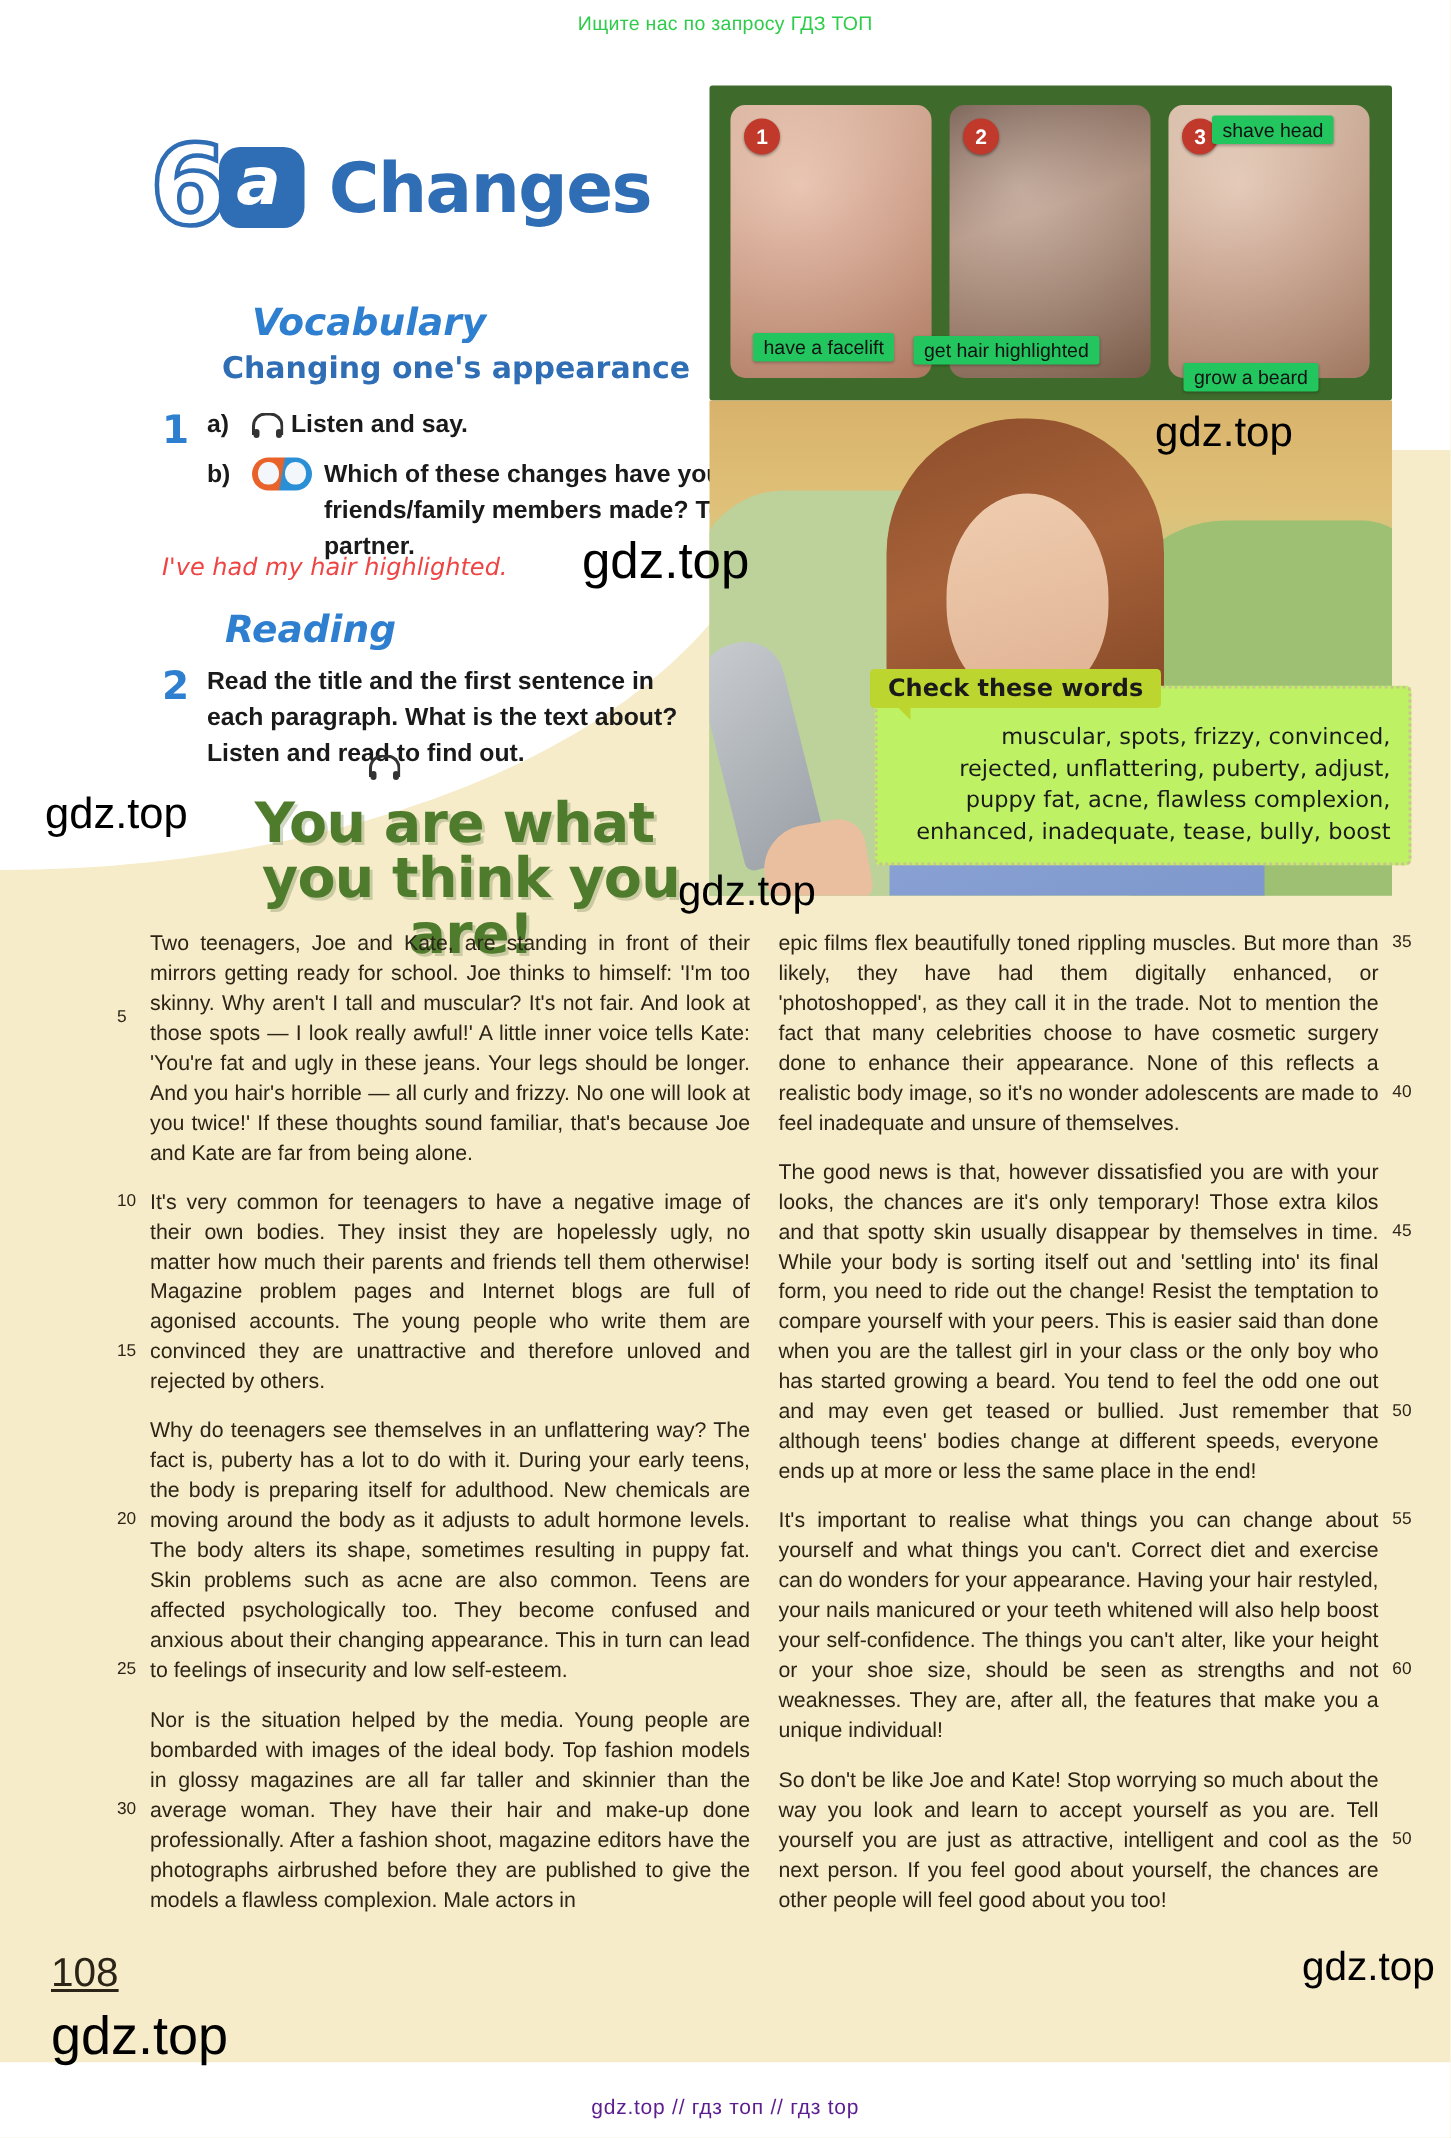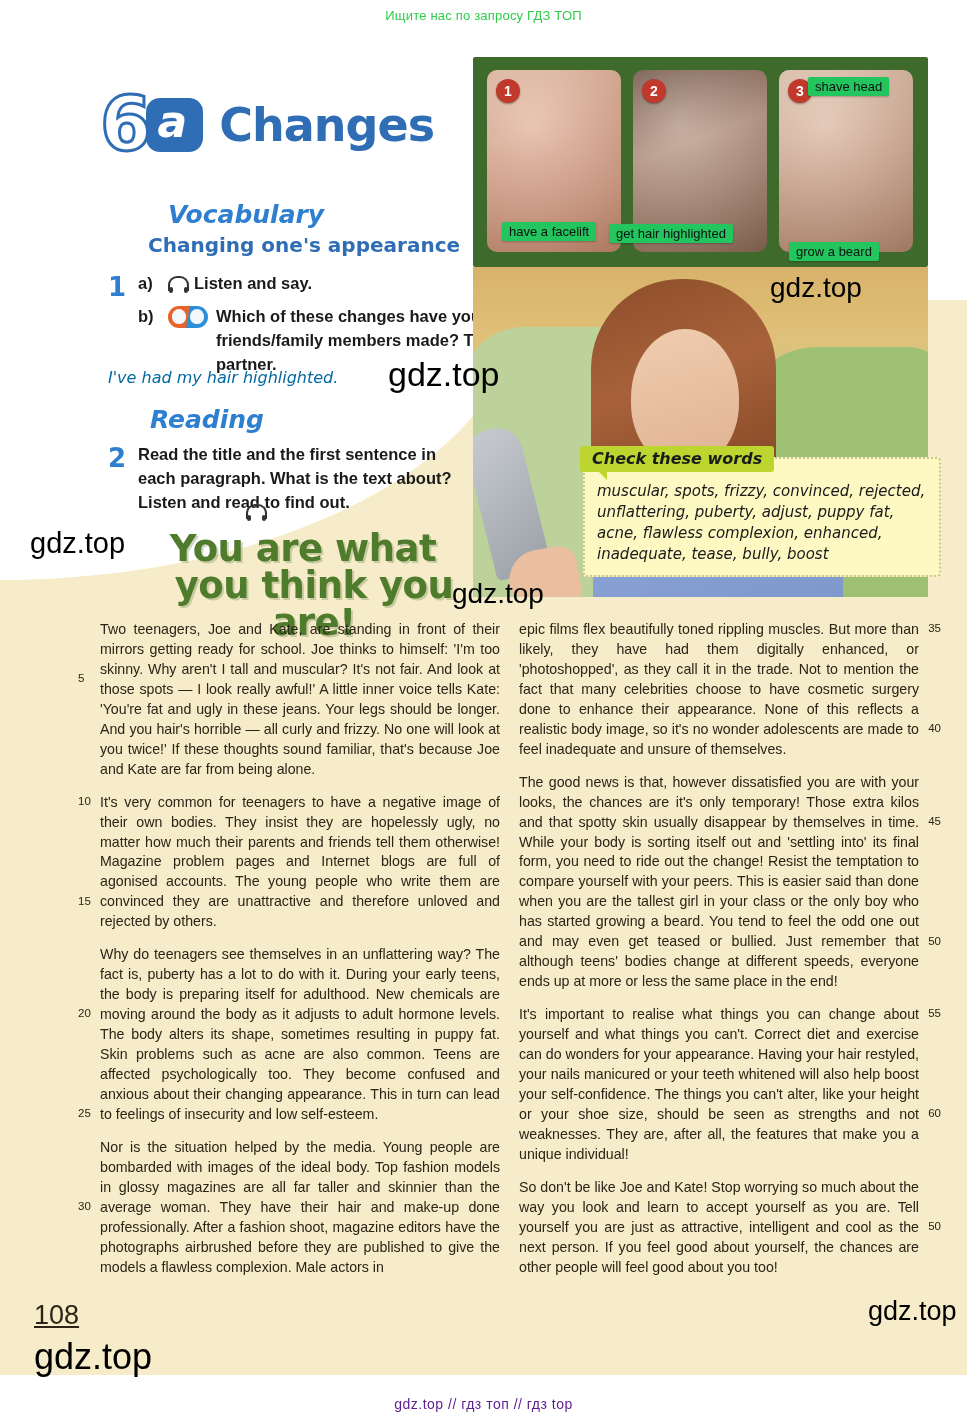--- a/index.html
+++ b/index.html
@@ -97,21 +97,21 @@
     border-radius:11px;position:relative;
   }
   .icon-pair::before,.icon-pair::after{
     content:"";position:absolute;top:3px;width:14px;height:15px;
     background:#f3f7fb;border-radius:50% 50% 45% 45%;
   }
   .icon-pair::before{left:4px;}
   .icon-pair::after{right:4px;}
 
   .example-line{
-    position:absolute;color:#0369a1;font-style:italic;font-size:16px;
+    position:absolute;color:#ef4444;font-style:italic;font-size:16px;
     font-family:"DejaVu Sans",sans-serif;
   }
 
   
   .photo-strip{
     position:absolute;left:473px;top:57px;width:455px;height:210px;
     background:#3e6b2b;border-radius:2px;overflow:hidden;
   }
   .photo-card{
     position:absolute;top:13px;width:134px;height:182px;border-radius:10px;overflow:hidden;
@@ -172,37 +172,37 @@
     border-radius:26px 26px 6px 6px;transform:rotate(-14deg);
   }
   .mp-hand{
     position:absolute;left:36px;top:282px;width:70px;height:56px;
     background:#e9bf9f;border-radius:30px 18px 10px 24px;transform:rotate(-10deg);
   }
 
   
   .check-box{
     position:absolute;left:583px;top:457px;width:330px;
-    background:#fef9c3;border:2px dotted #c9c38f;border-radius:4px;
+    background:#bef264;border:2px dotted #c9c38f;border-radius:4px;
     padding:22px 12px 10px 12px;
-    font-style:italic;
   }
   .check-tab{
     position:absolute;left:-5px;top:-13px;background:#bcd62f;color:#1a1a1a;
     font-weight:bold;font-size:16px;padding:3px 12px 4px;border-radius:3px;
     font-family:"DejaVu Sans",sans-serif;
   }
   .check-tab::after{
     content:"";position:absolute;left:18px;bottom:-8px;
     border-left:9px solid transparent;border-right:0 solid transparent;
     border-top:9px solid #bcd62f;
   }
   .check-words{
     font-size:15px;line-height:1.4;color:#1a1a1a;
     font-family:"DejaVu Sans",sans-serif;
+    text-align:right;
   }
 
   
   .art-title{
     position:absolute;left:118px;top:530px;width:370px;
     color:#4e7b2c;font-size:37px;font-weight:bold;line-height:1.0;
     font-family:"DejaVu Sans",sans-serif;letter-spacing:-.5px;
     text-shadow:2px 2px 0 rgba(120,140,90,.35);
     text-align:center;
   }

